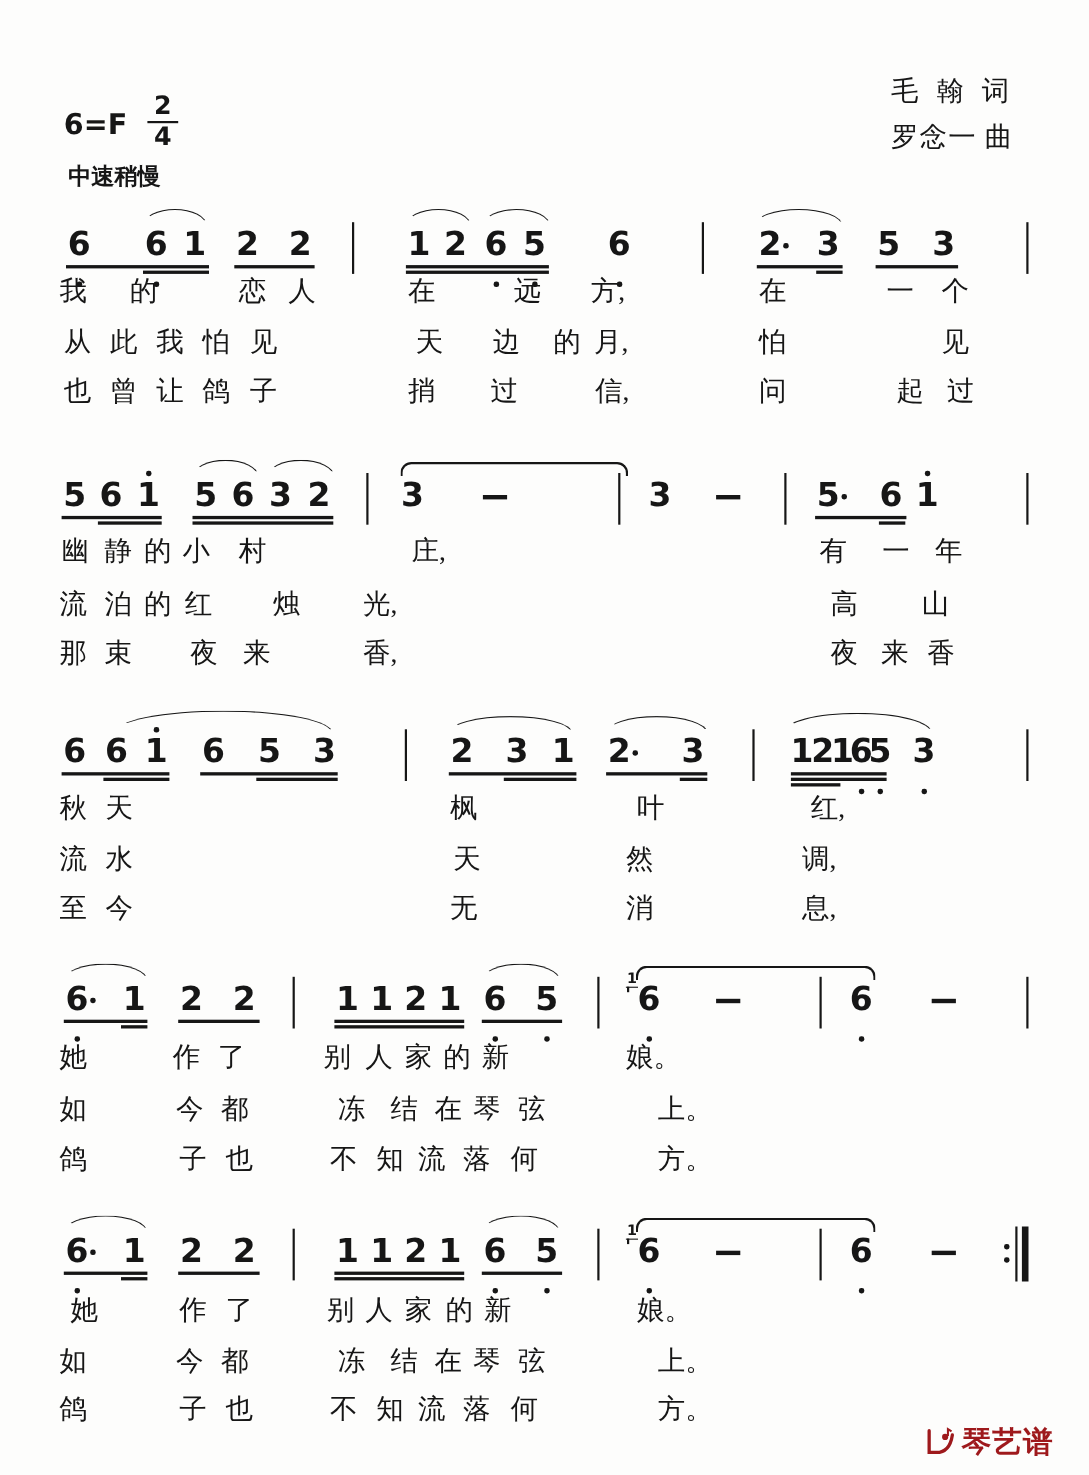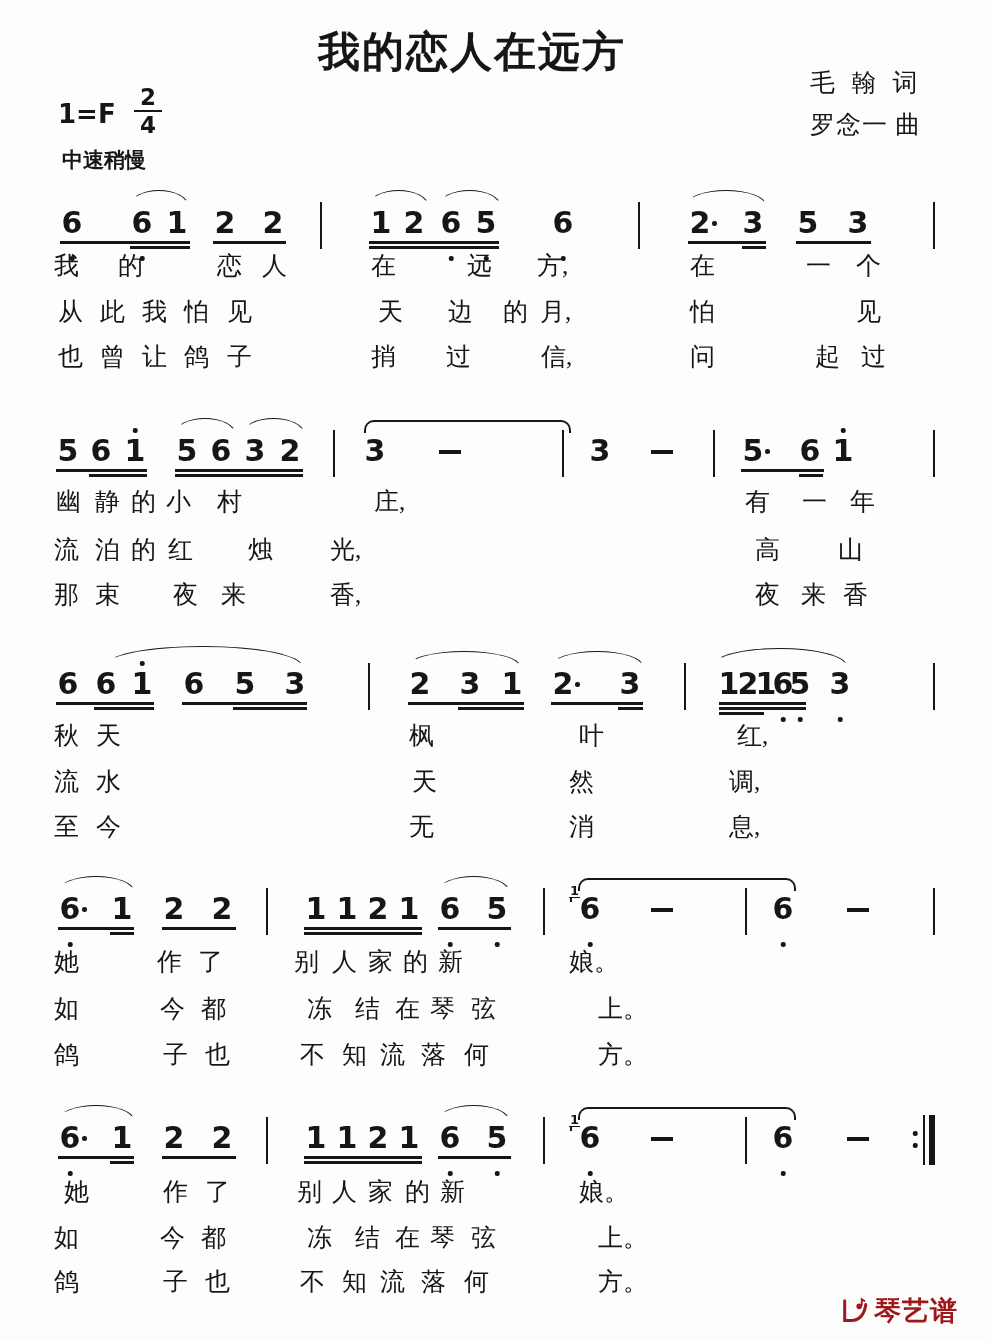--- a/index.html
+++ b/index.html
@@ -49,24 +49,23 @@
     content:"";position:absolute;left:1px;top:100%;width:1.5px;height:5px;background:#161616;
   }
   
   #watermark{left:840px;top:1293px;display:flex;align-items:center;gap:4px;}
   #wm-text{font-size:27px;font-weight:bold;font-family:"Liberation Sans","DejaVu Sans",sans-serif;letter-spacing:1px;}
 </style>
 </head>
 <body>
 
 <div id="page">
-  <div class="abs" id="title">我的恋人在远方</div>
   <div class="abs" id="lyricist">毛 翰 词</div>
   <div class="abs" id="composer">罗念一 曲</div>
-  <div class="abs" id="keysig">1=F</div>
+  <div class="abs" id="keysig">6=F</div>
   <div class="abs" id="timesig">
     <div id="ts-num">2</div>
     <div id="ts-den">4</div>
   </div>
   <div class="abs" id="tempo">中速稍慢</div>
 
   <div id="score">
       <div class="abs note" style="left: 72px; top: 207px;">
         <div class="digit">6</div>
         <div class="abs odot" style="left: 0px; top: 49px;"></div>

